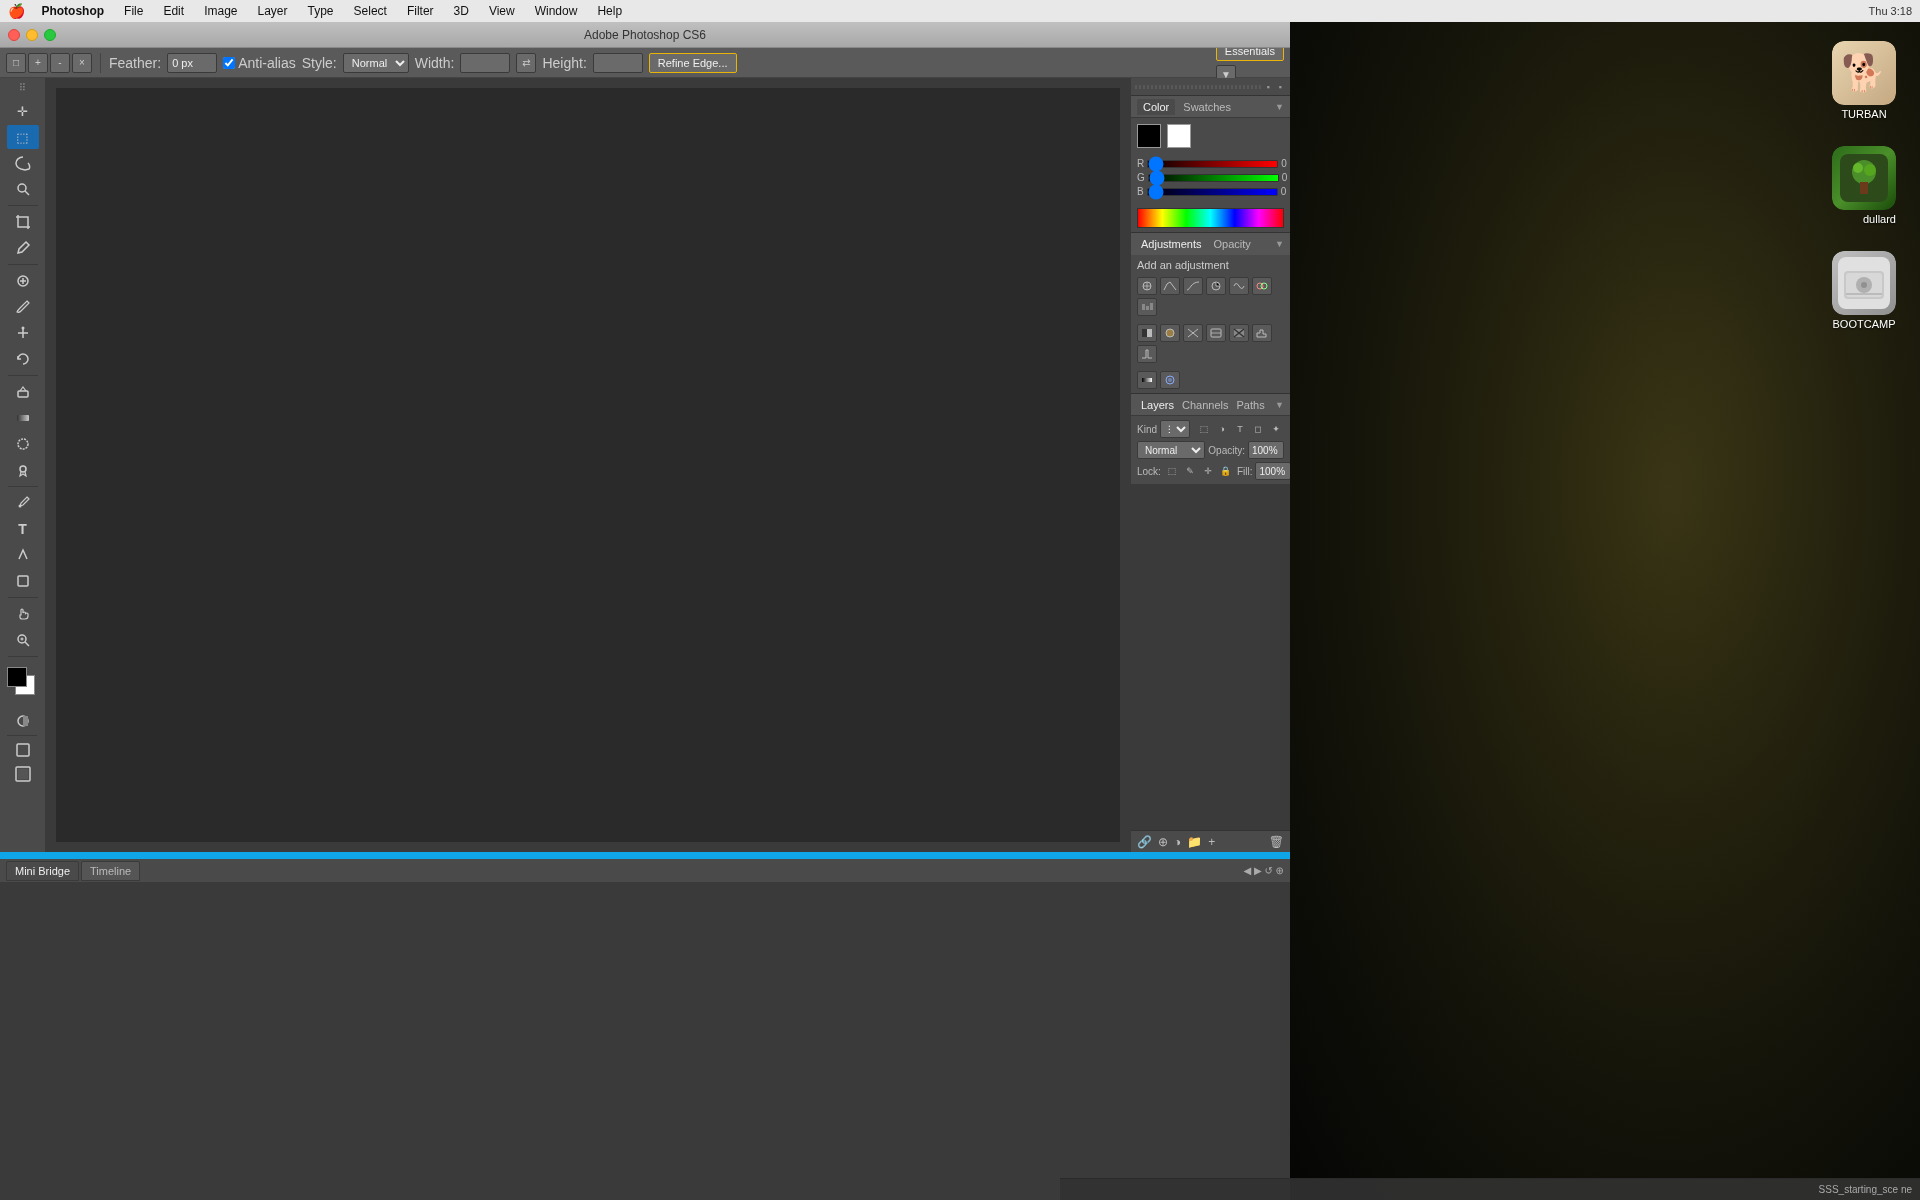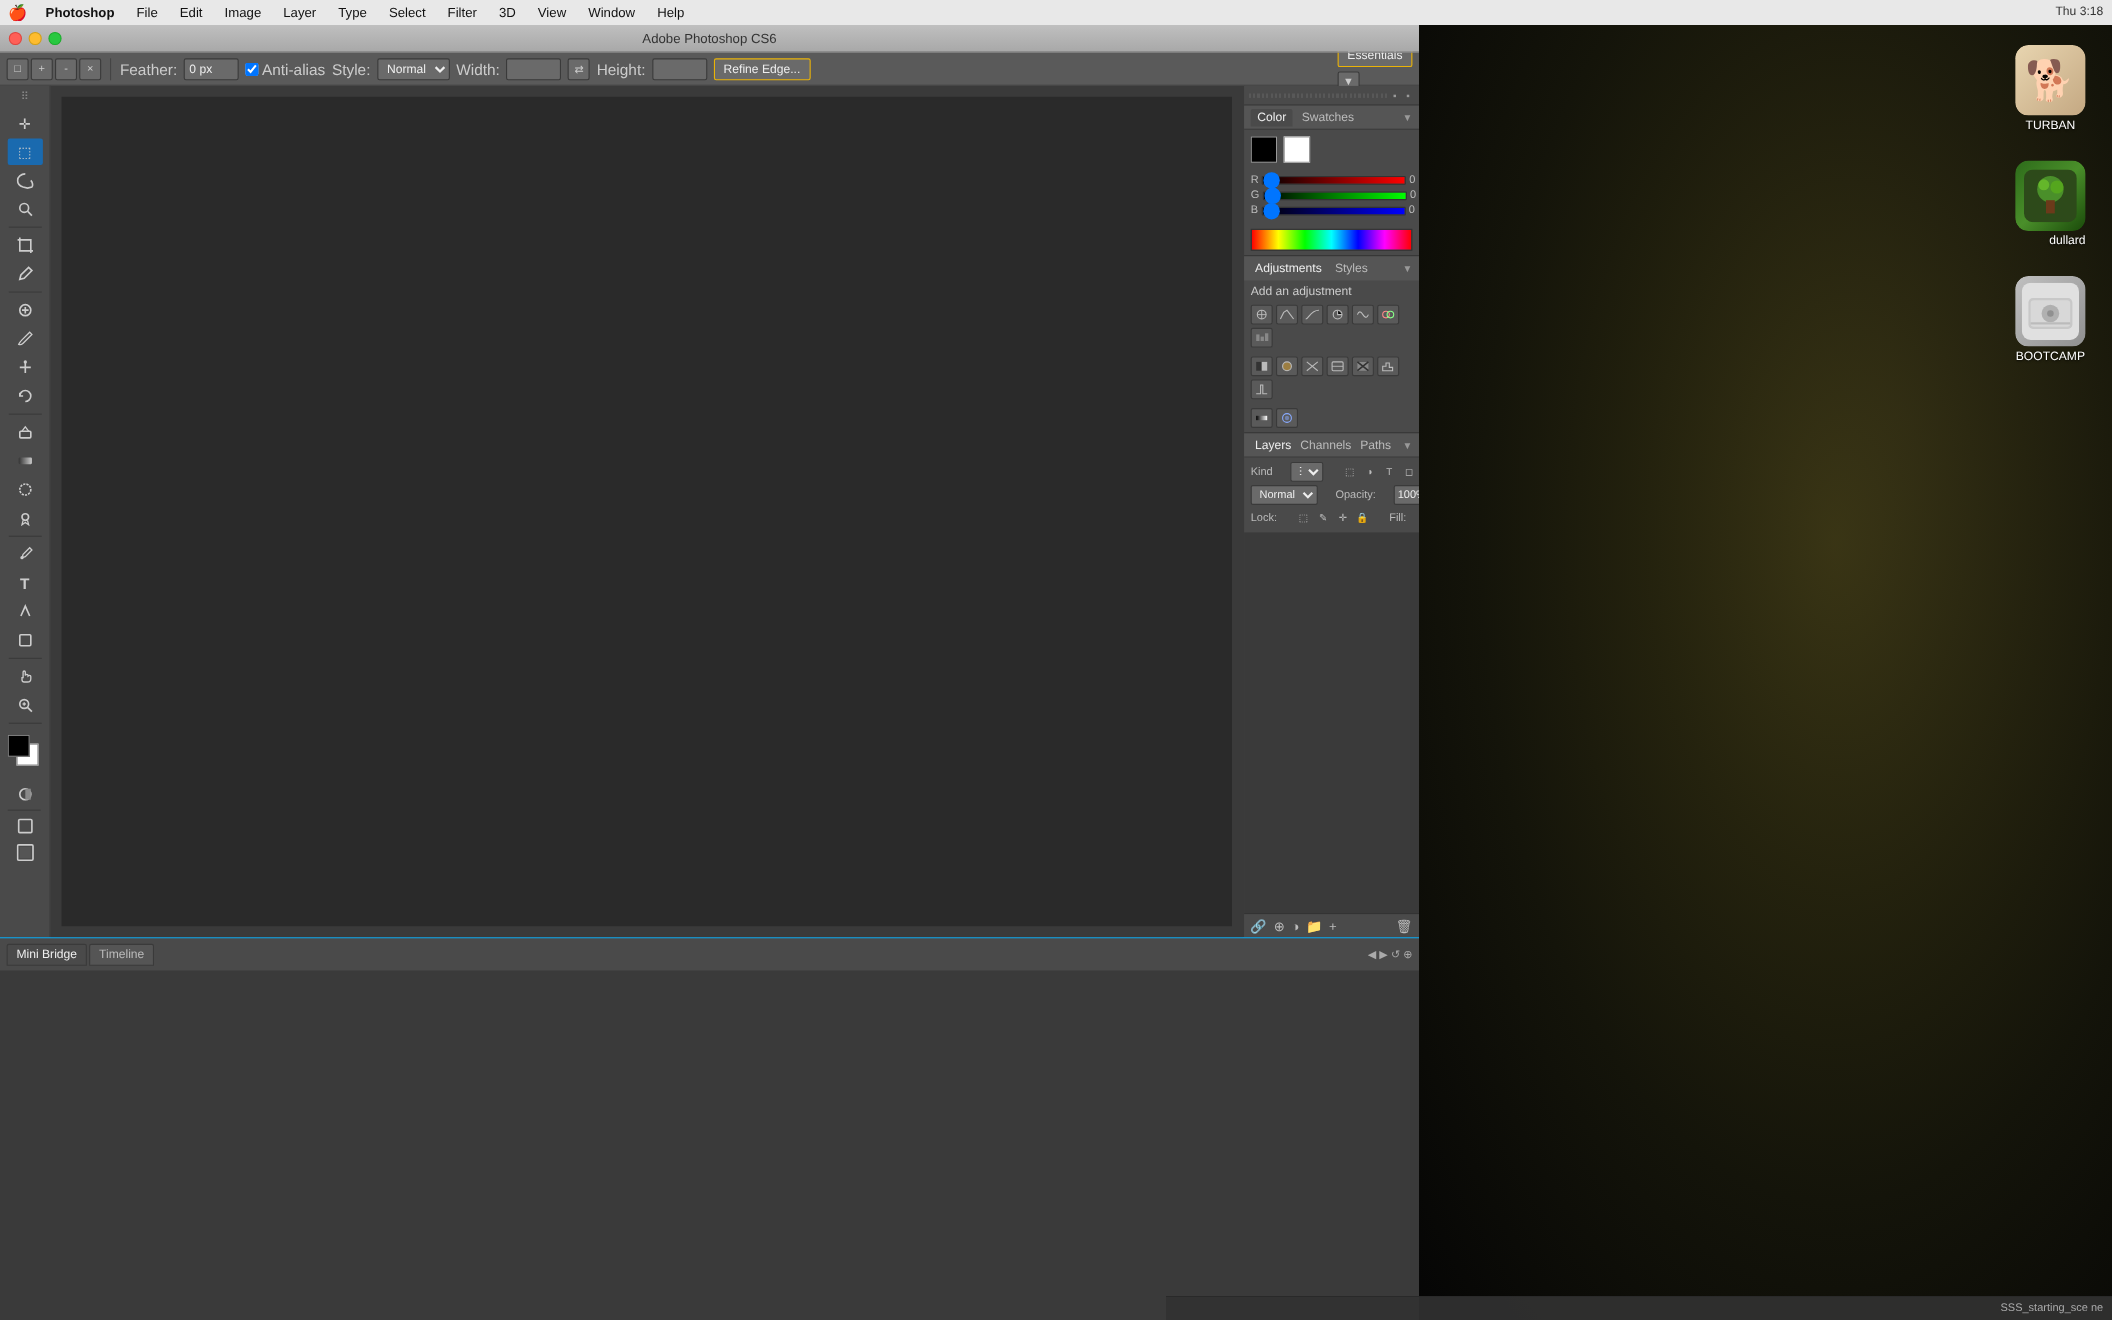--- a/index.html
+++ b/index.html
@@ -400,21 +400,21 @@
     .layers-tab.active { color: #eee; }
     .layers-controls {
       padding: 4px 6px;
       display: flex;
       flex-direction: column;
       gap: 3px;
     }
     .layers-row {
       display: flex;
       align-items: center;
-      gap: 16px;
+      gap: 3px;
     }
     .layers-select {
       background: #6a6a6a;
       border: 1px solid #3a3a3a;
       color: #eee;
       font-size: 10px;
       height: 18px;
       padding: 0 3px;
       border-radius: 2px;
       flex: 1;
@@ -456,21 +456,21 @@
     .layers-bottom-btn {
       font-size: 12px;
       color: #bbb;
       cursor: pointer;
     }
 
     
     #bottom-panel {
       height: 30px;
       background: #4a4a4a;
-      border-top: 1px solid #0ea5e9;
+      border-top: 7px solid #0ea5e9;
       display: flex;
       align-items: center;
       padding: 0 6px;
       gap: 2px;
     }
     .bottom-tab {
       font-size: 11px;
       color: #bbb;
       padding: 3px 8px;
       cursor: pointer;
@@ -824,21 +824,21 @@
             <input type="range" class="color-slider b" min="0" max="255" value="0" style="">
             <span class="slider-val">0</span>
           </div>
         </div>
         <div class="color-preview-bar"></div>
       </div>
 
       <div id="adjustments-panel">
         <div class="adj-panel-header">
           <span class="adj-tab active">Adjustments</span>
-          <span class="adj-tab">Styles</span>
+          <span class="adj-tab">Opacity</span>
           <span class="panel-arrow">▼</span>
         </div>
         <div class="adj-title">Add an adjustment</div>
 
         <div class="adj-icons-row">
           <div class="adj-icon">
             <svg width="14" height="12" viewBox="0 0 14 12">
                 <circle cx="7" cy="6" r="4" stroke="#bbb" stroke-width="1" fill="none"></circle>
                 <path d="M7 2 L7 10 M3 6 L11 6" stroke="#bbb" stroke-width="0.8"></path>
               </svg>

